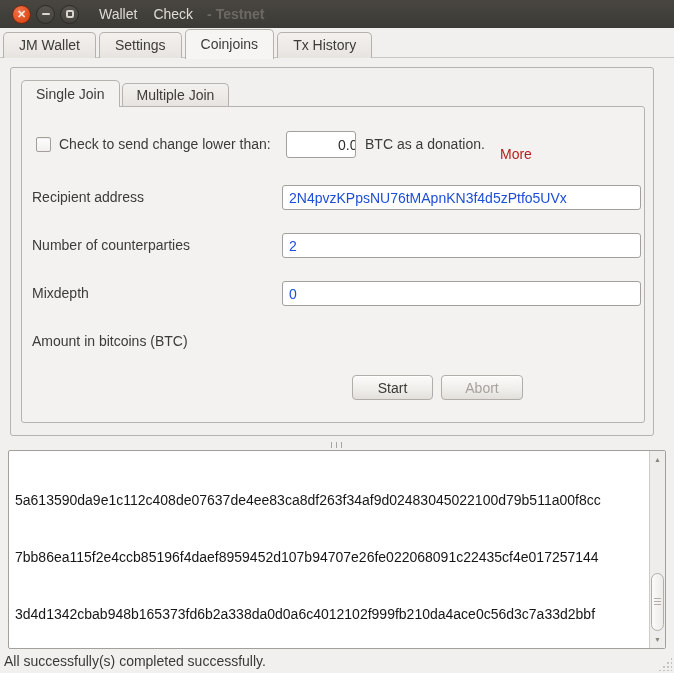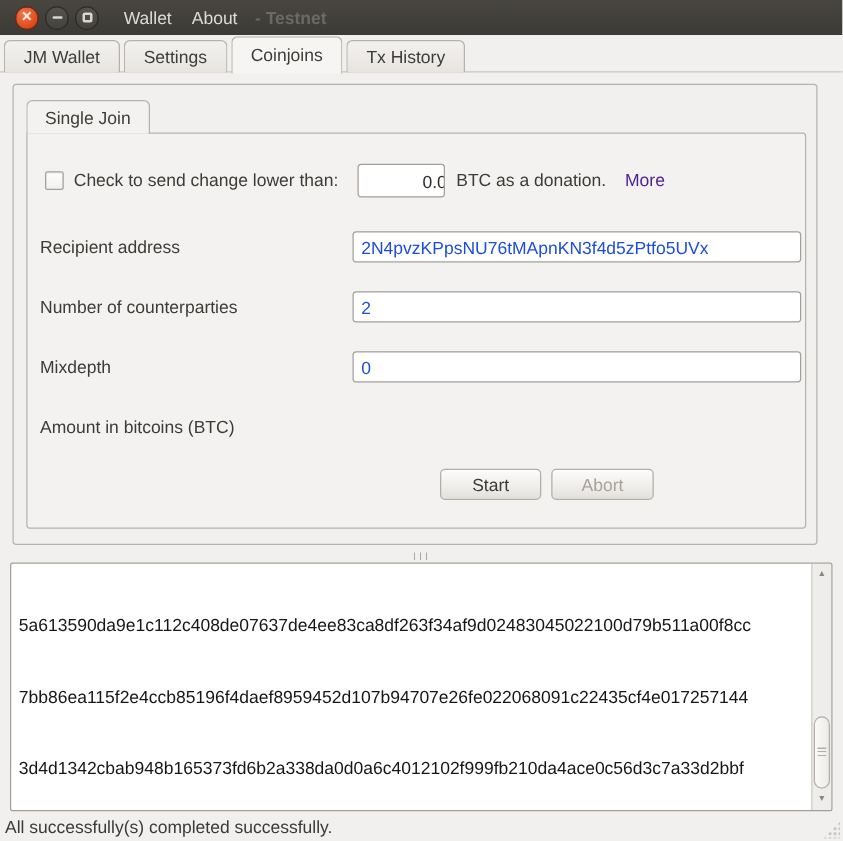--- a/index.html
+++ b/index.html
@@ -92,21 +92,21 @@
   }
   .spin-arrows {
     width:21px; border-left:1px solid #b9b6b1;
     background:linear-gradient(#fbfaf9,#eae8e5);
     display:flex; flex-direction:column;
   }
   .spin-arrows span {
     flex:1; font-size:6px; color:#5d5b56; text-align:center; line-height:12px; cursor:default;
   }
   .donation-suffix { position:absolute; left:343px; top:7px; }
-  .more-link { position:absolute; left:478px; top:7px; color:#4c1d95; text-decoration:none; cursor:pointer; }
+  .more-link { position:absolute; left:478px; top:17px; color:#b91c1c; text-decoration:none; cursor:pointer; }
   
   .field-label { position:absolute; left:10px; height:24px; line-height:24px; }
   .text-input {
     position:absolute; left:260px; width:359px; height:25px;
     border:1px solid #a3a09b; border-radius:3px; background:#fff;
     padding:0 6px; font:inherit; color:#1d4ed8; outline:none;
   }
   
   .btn {
     position:absolute; top:268px; height:25px;
@@ -166,35 +166,36 @@
   <div class="winbtn close">
     <span>✕</span>
   </div>
   <div class="winbtn minim">
     <span class="minim-bar"></span>
   </div>
   <div class="winbtn maxim">
     <span class="maxim-box"></span>
   </div>
   <span class="menu-item">Wallet</span>
-  <span class="menu-item">About</span>
+  <span class="menu-item">Check</span>
   <span class="title-faint">- Testnet</span>
 </div>
 
 <div class="tabbar">
   <div class="tab">JM Wallet</div>
   <div class="tab">Settings</div>
   <div class="tab active">Coinjoins</div>
   <div class="tab">Tx History</div>
 </div>
 <div class="tabline"></div>
 
 <div class="frame">
   <div class="subtabbar">
     <div class="subtab active">Single Join</div>
+    <div class="subtab">Multiple Join</div>
   </div>
 
   <div class="pane">
 
     <div class="donation-row">
       <span class="checkbox"></span>
       <span class="donation-label">Check to send change lower than:</span>
       <span class="spinbox">
         <input class="spin-value" value="0.010" style="">
         <span class="spin-arrows">

